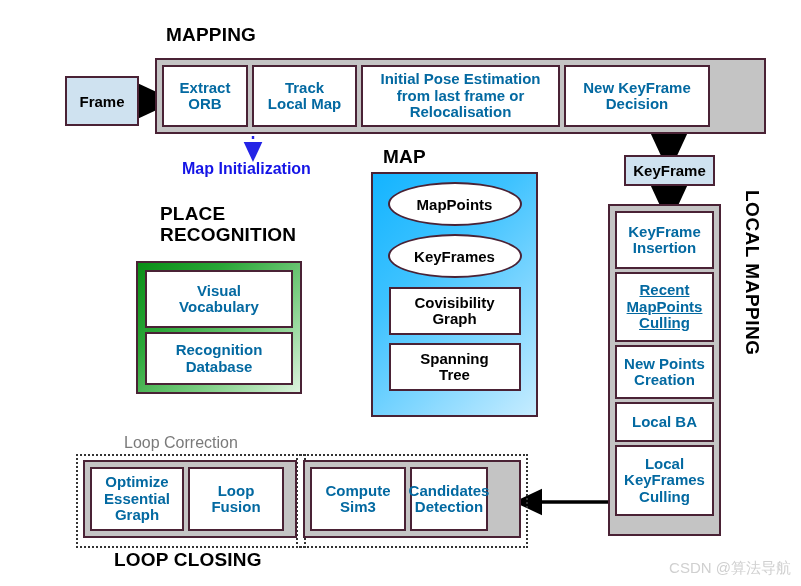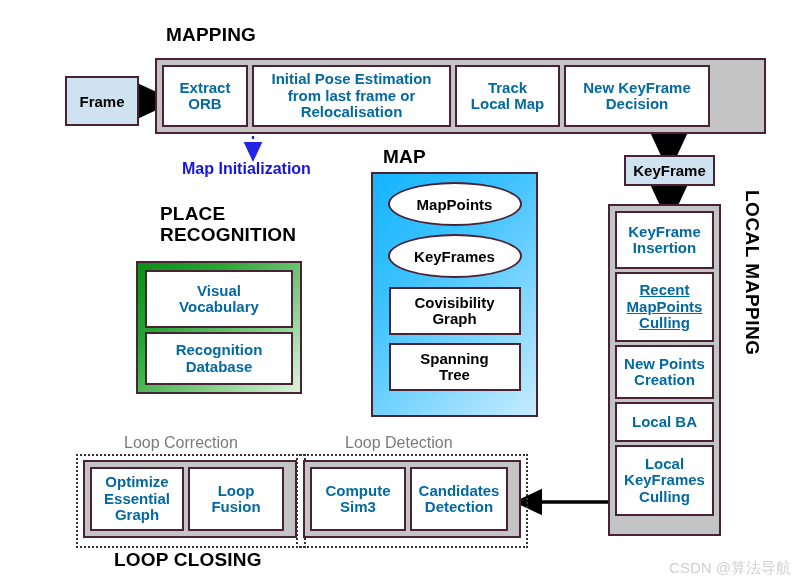--- a/index.html
+++ b/index.html
@@ -166,25 +166,25 @@
     <line x1="608" y1="502" x2="528" y2="502" stroke="#000" stroke-width="3.4" marker-end="url(#ah-black)"></line>
   </svg>
 
   <div class="sec-title" style="left:166px;top:24px;">MAPPING</div>
 
   <div class="iobox" style="left:65px;top:76px;width:74px;height:50px;">Frame</div>
 
   <div class="group row" style="left:155px;top:58px;width:611px;height:76px;">
     <div class="cell" style="width:86px;">Extract
 ORB</div>
+    <div class="cell" style="width:105px;">Track
+Local Map</div>
     <div class="cell" style="width:199px;">Initial Pose Estimation
 from last frame or
 Relocalisation</div>
-    <div class="cell" style="width:105px;">Track
-Local Map</div>
     <div class="cell" style="width:146px;">New KeyFrame
 Decision</div>
   </div>
 
   <div class="blue-label" style="left:182px;top:160px;">Map Initialization</div>
 
   <div class="iobox" style="left:624px;top:155px;width:91px;height:31px;">KeyFrame</div>
 
   <div class="sec-title" style="left:383px;top:146px;">MAP</div>
 
@@ -217,37 +217,36 @@
 Creation</div>
     <div class="cell" style="height:40px;">Local BA</div>
     <div class="cell" style="height:71px;">Local
 KeyFrames
 Culling</div>
   </div>
 
   <div id="lm-label" style="left:763px;top:190px;">LOCAL MAPPING</div>
 
   <div class="dotted-label" style="left:124px;top:434px;">Loop Correction</div>
-  <div class="dotted-label" style="left:345px;top:434px;">Loop Detection</div>
 
   <div class="dotted" style="left:76px;top:454px;width:230px;height:94px;"></div>
   <div class="dotted" style="left:296px;top:454px;width:232px;height:94px;"></div>
 
   <div class="group row" style="left:83px;top:460px;width:214px;height:78px;">
     <div class="cell" style="width:94px;">Optimize
 Essential
 Graph</div>
     <div class="cell" style="width:96px;">Loop
 Fusion</div>
   </div>
 
   <div class="group row" style="left:303px;top:460px;width:218px;height:78px;">
     <div class="cell" style="width:96px;">Compute
 Sim3</div>
-    <div class="cell" style="width:98px;">Candidates
+    <div class="cell" style="width:78px;">Candidates
 Detection</div>
   </div>
 
   <div class="sec-title" style="left:114px;top:549px;">LOOP CLOSING</div>
 
   <div id="watermark">CSDN @算法导航</div>
 
 </div>
 
 </body></html>

